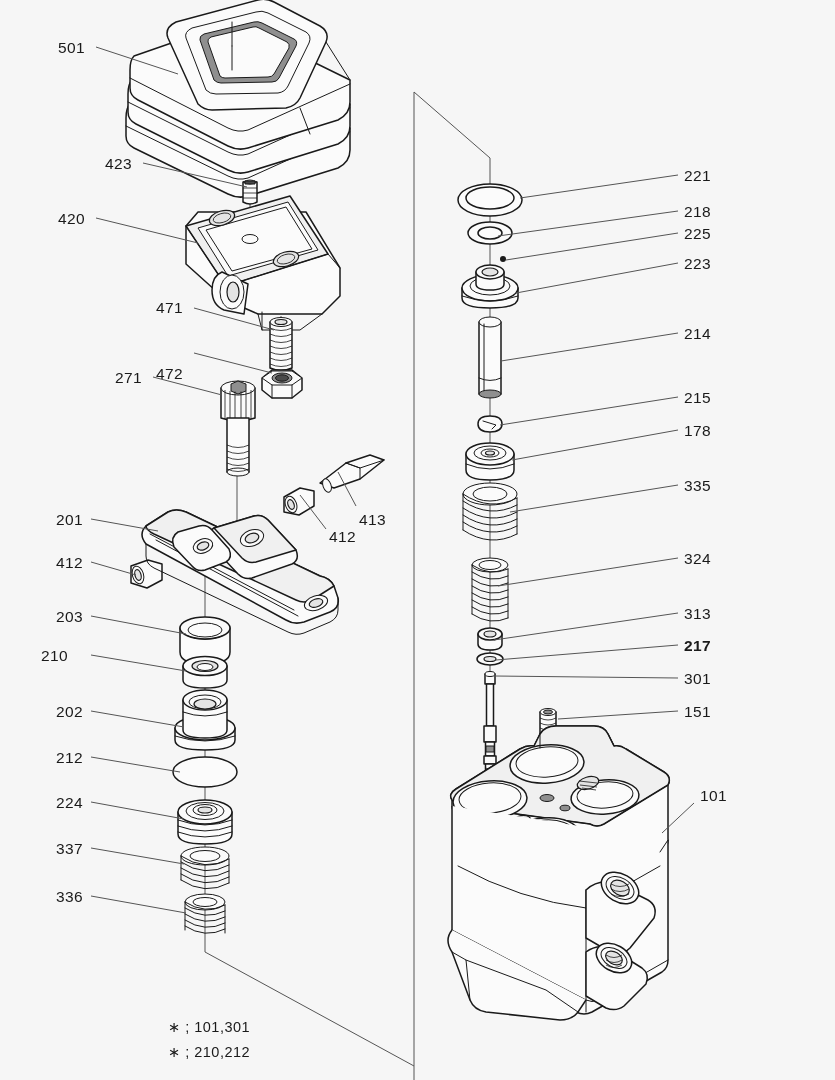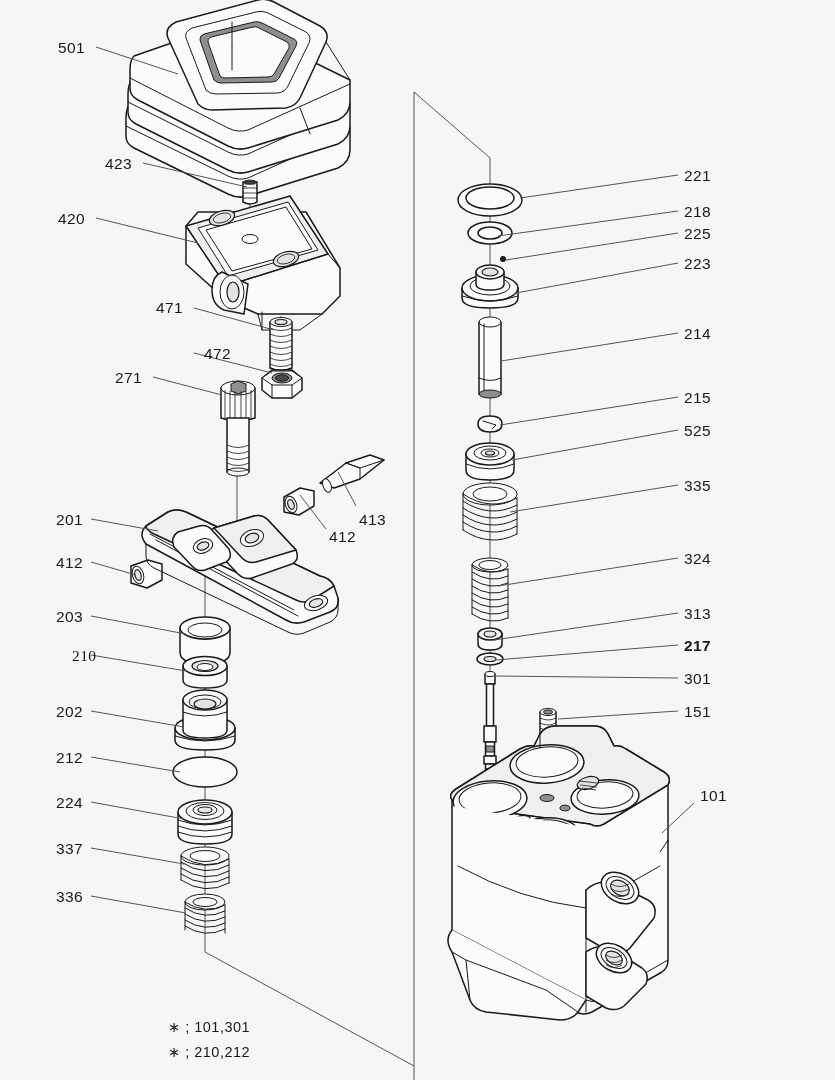--- a/index.html
+++ b/index.html
@@ -494,41 +494,41 @@
       <line class="lead" x1="678" y1="678" x2="494" y2="676"></line>
       <line class="lead" x1="678" y1="711" x2="558" y2="719"></line>
       <line class="lead" x1="694" y1="803" x2="662" y2="833"></line>
     </g>
   </svg>
 
   <div class="lbl" style="left:58px;  top:40px;">501</div>
   <div class="lbl" style="left:105px; top:156px;">423</div>
   <div class="lbl" style="left:58px;  top:211px;">420</div>
   <div class="lbl" style="left:156px; top:300px;">471</div>
-  <div class="lbl" style="left:156px; top:346px;margin-left:48px;">472</div>
+  <div class="lbl" style="left:156px; top:366px;">472</div>
   <div class="lbl" style="left:115px; top:370px;">271</div>
   <div class="lbl" style="left:56px;  top:512px;">201</div>
   <div class="lbl" style="left:56px;  top:555px;">412</div>
   <div class="lbl" style="left:56px;  top:609px;">203</div>
-  <div class="lbl" style="left:72px;  top:648px;font-family:Liberation Serif, serif;">210</div>
+  <div class="lbl" style="left:41px;  top:648px;">210</div>
   <div class="lbl" style="left:56px;  top:704px;">202</div>
   <div class="lbl" style="left:56px;  top:750px;">212</div>
   <div class="lbl" style="left:56px;  top:795px;">224</div>
   <div class="lbl" style="left:56px;  top:841px;">337</div>
   <div class="lbl" style="left:56px;  top:889px;">336</div>
   <div class="lbl" style="left:359px; top:512px;">413</div>
   <div class="lbl" style="left:329px; top:529px;">412</div>
 
   <div class="lbl r" style="left:684px; top:168px;">221</div>
   <div class="lbl r" style="left:684px; top:204px;">218</div>
   <div class="lbl r" style="left:684px; top:226px;">225</div>
   <div class="lbl r" style="left:684px; top:256px;">223</div>
   <div class="lbl r" style="left:684px; top:326px;">214</div>
   <div class="lbl r" style="left:684px; top:390px;">215</div>
-  <div class="lbl r" style="left:684px; top:423px;">525</div>
+  <div class="lbl r" style="left:684px; top:423px;">178</div>
   <div class="lbl r" style="left:684px; top:478px;">335</div>
   <div class="lbl r" style="left:684px; top:551px;">324</div>
   <div class="lbl r" style="left:684px; top:606px;">313</div>
   <div class="lbl r" style="left:684px; top:638px;font-weight:bold;">217</div>
   <div class="lbl r" style="left:684px; top:671px;">301</div>
   <div class="lbl r" style="left:684px; top:704px;">151</div>
   <div class="lbl r" style="left:700px; top:788px;">101</div>
 
   <div class="note" style="left:168px; top:1019px;">∗ ;  101,301</div>
   <div class="note" style="left:168px; top:1044px;">∗ ;  210,212</div>

